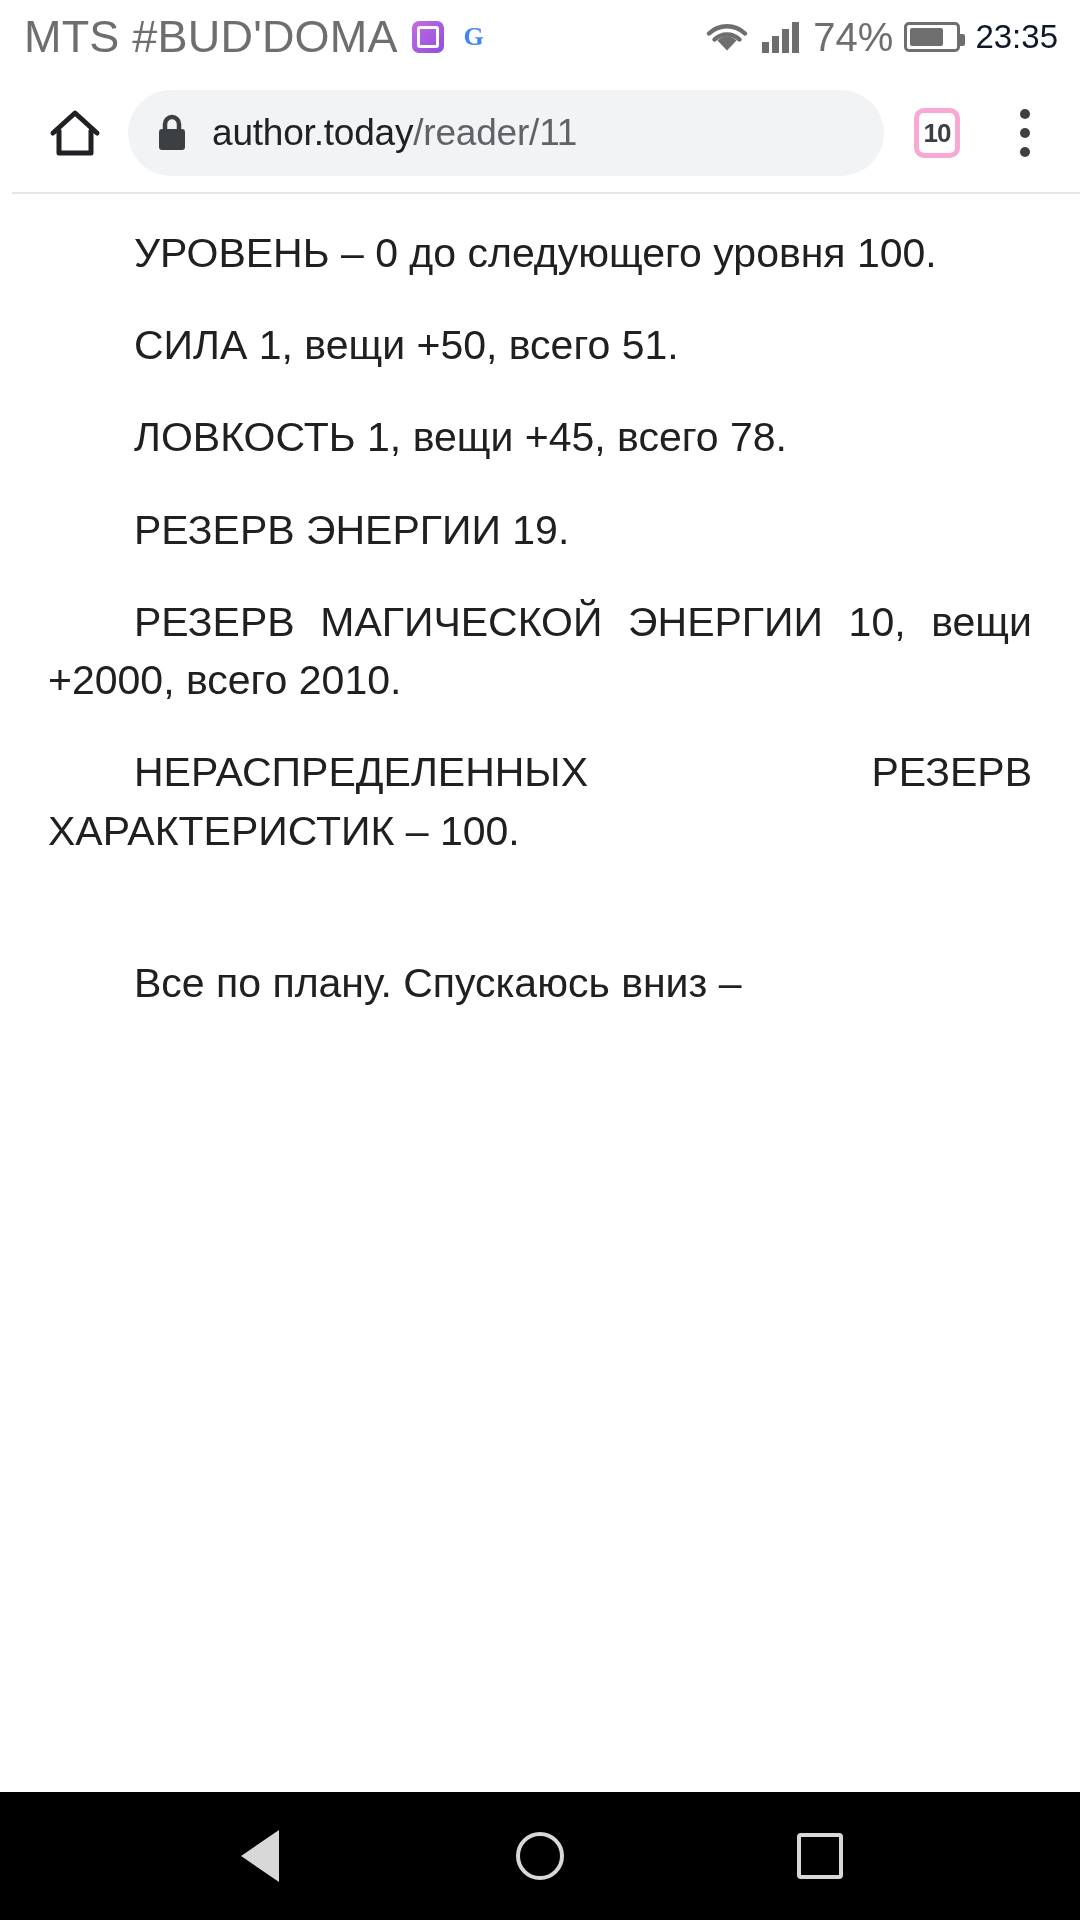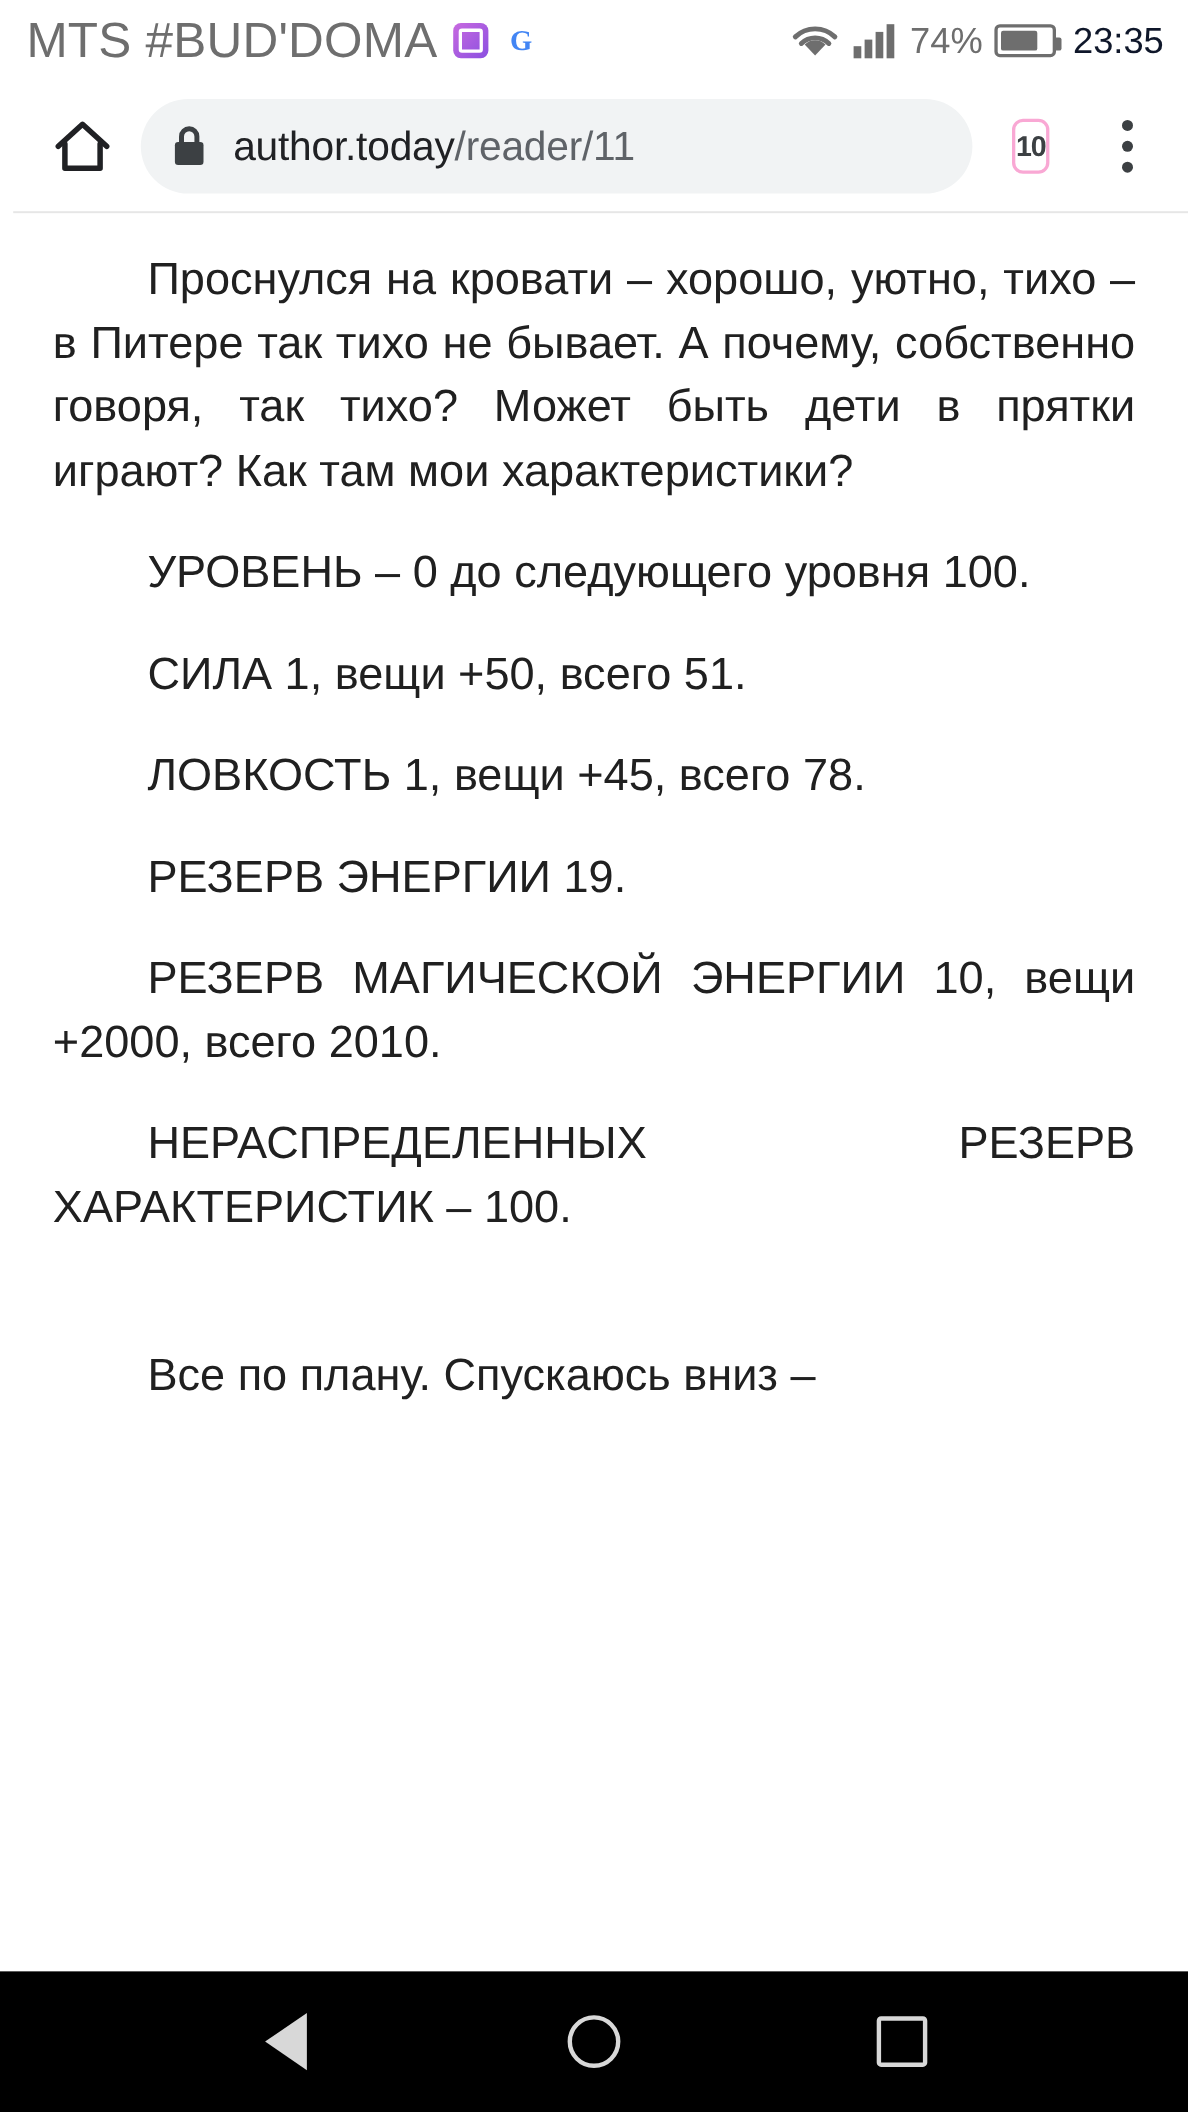--- a/index.html
+++ b/index.html
@@ -74,21 +74,21 @@
     font-family: "Liberation Serif", serif;
     line-height: 1;
   }
   .status-right {
     display: flex;
     align-items: center;
     gap: 11px;
   }
   .wifi-icon svg, .signal-icon svg { display: block; }
   .battery-pct {
-    font-size: 33px;
+    font-size: 40px;
     color: #6e6e6e;
   }
   .battery-shell {
     width: 56px;
     height: 30px;
     border: 3px solid #6e6e6e;
     border-radius: 5px;
     position: relative;
     display: flex;
     align-items: center;
@@ -160,23 +160,23 @@
   .tab-count {
     width: 86px;
     height: 86px;
     flex: 0 0 86px;
     display: flex;
     align-items: center;
     justify-content: center;
     position: relative;
   }
   .tab-count .square {
-    width: 34px;
+    width: 46px;
     height: 50px;
-    border: 3px solid #f9a8d4;
+    border: 5px solid #f9a8d4;
     border-radius: 10px;
     display: flex;
     align-items: center;
     justify-content: center;
     font-size: 26px;
     font-weight: bold;
     color: #3c4043;
     letter-spacing: -1px;
   }
   .menu-button {
@@ -312,21 +312,20 @@
     </div>
 
     <div class="menu-button">
       <span></span>
       <span></span>
       <span></span>
     </div>
   </div>
 
   <div class="page">
-    <p class="reader-p">Проснулся на кровати – хорошо, уютно, тихо – в Питере так тихо не бывает. А почему, собственно говоря, так тихо? Может быть дети в прятки играют? Как там мои характеристики?</p>
     <p class="reader-p">УРОВЕНЬ – 0 до следующего уровня 100.</p>
     <p class="reader-p">СИЛА 1, вещи +50, всего 51.</p>
     <p class="reader-p">ЛОВКОСТЬ 1, вещи +45, всего 78.</p>
     <p class="reader-p">РЕЗЕРВ ЭНЕРГИИ 19.</p>
     <p class="reader-p">РЕЗЕРВ МАГИЧЕСКОЙ ЭНЕРГИИ 10, вещи +2000, всего 2010.</p>
     <p class="reader-p">НЕРАСПРЕДЕЛЕННЫХ РЕЗЕРВ ХАРАКТЕРИСТИК – 100.</p>
     <div class="spacer-gap"></div>
     <p class="reader-p last-visible">Все по плану. Спускаюсь вниз –</p>
   </div>
 

